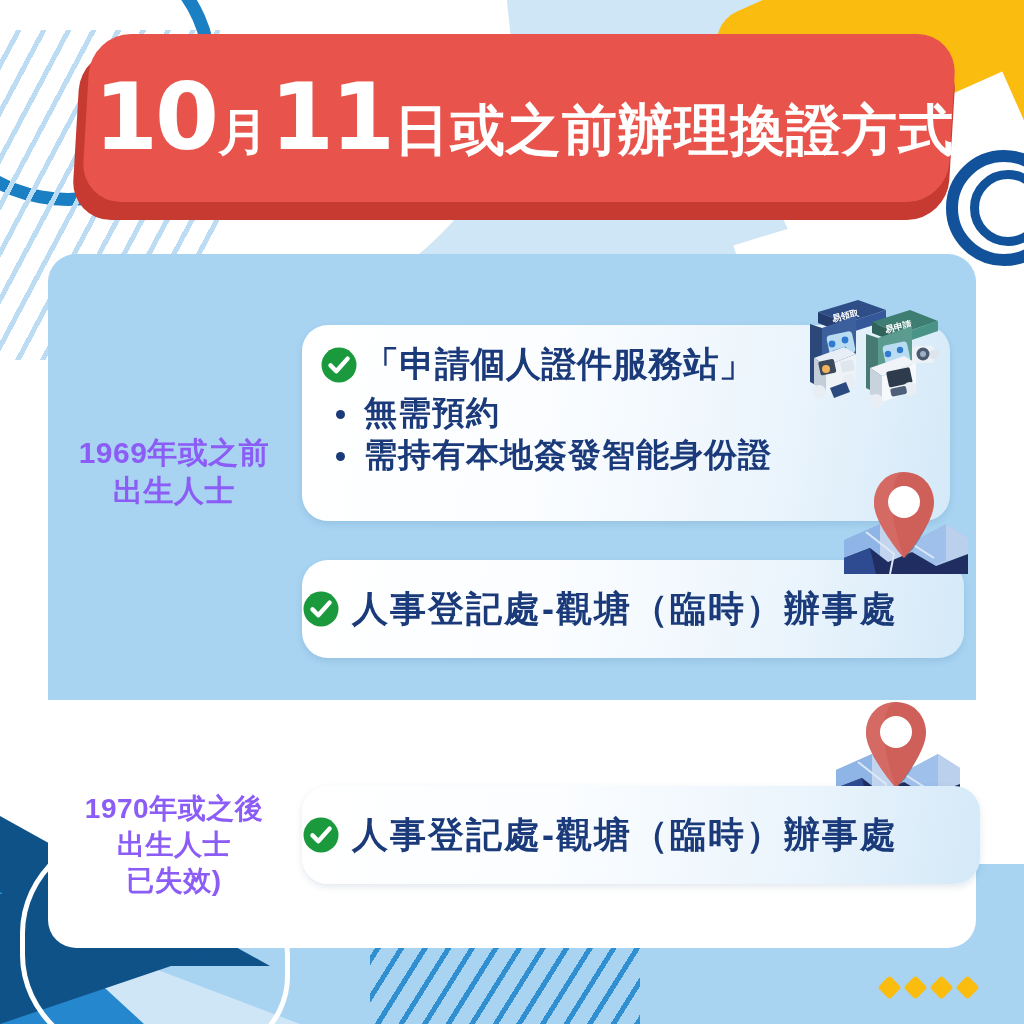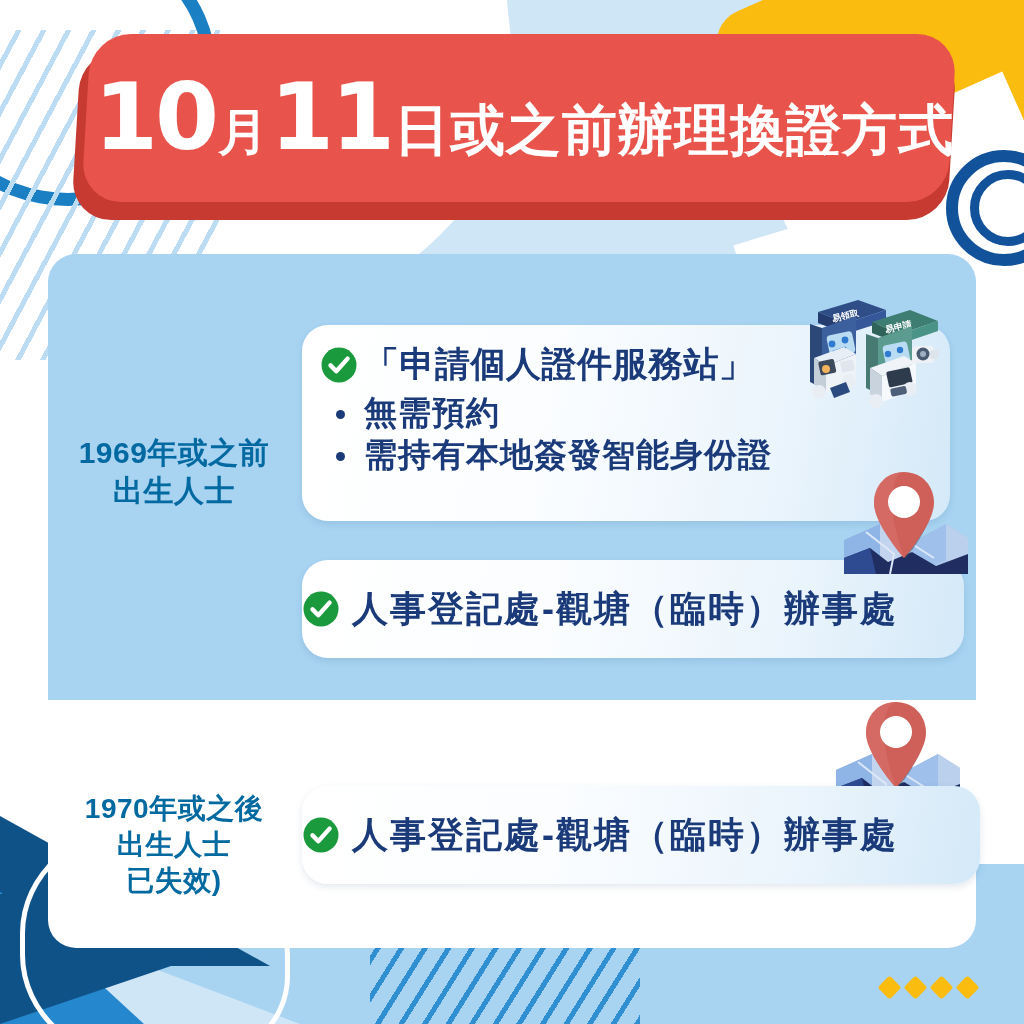--- a/index.html
+++ b/index.html
@@ -219,21 +219,21 @@
     left: 48px; top: 700px;
     width: 928px; height: 248px;
     background: #ffffff;
     border-radius: 0 0 28px 28px;
   }
 
   
   .row-label {
     position: absolute;
     text-align: center;
-    color: #0369a1;
+    color: #8b5cf6;
     font-weight: 700;
     line-height: 1.28;
     letter-spacing: 0.5px;
   }
   #label-1969 {
     left: 40px; top: 434px; width: 268px;
     font-size: 30px;
   }
   #label-1970 {
     left: 34px; top: 748px; width: 280px;

